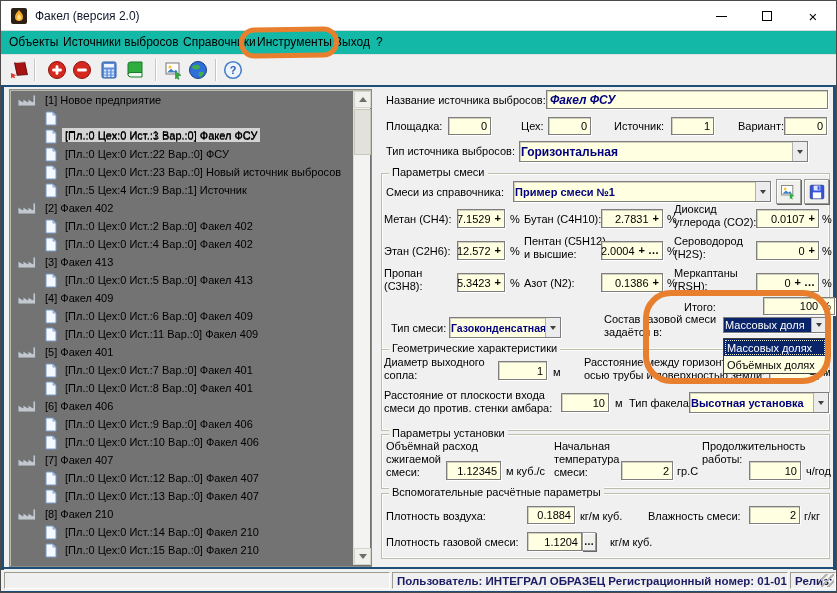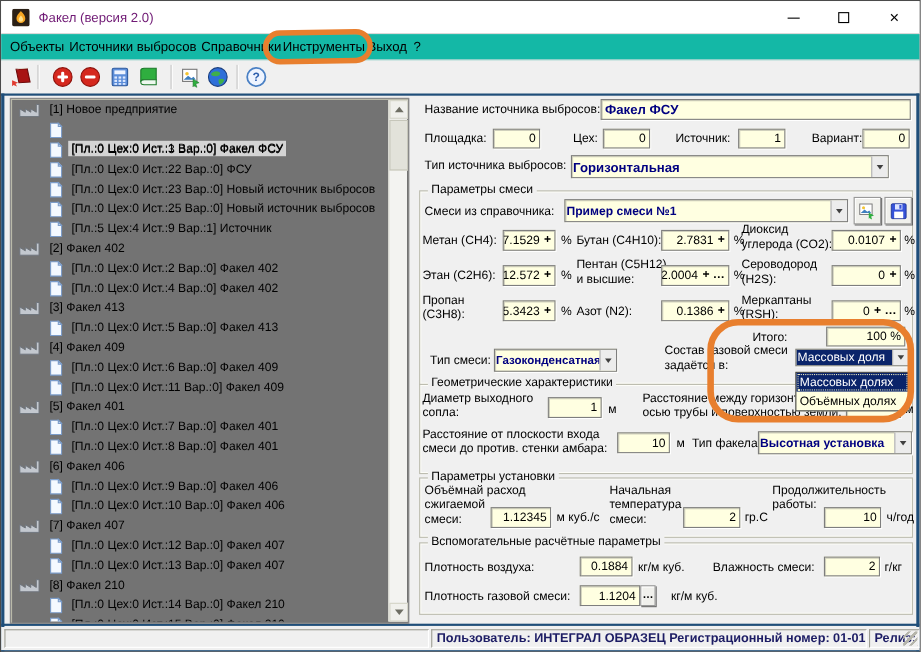--- a/index.html
+++ b/index.html
@@ -1,21 +1,21 @@
 <!DOCTYPE html>
 <html><head>
 <meta charset="utf-8">
 <style>
   html,body{margin:0;padding:0;background:#888;}
   *{box-sizing:border-box;font-family:"Liberation Sans","DejaVu Sans",sans-serif;}
   #win{position:relative;width:837px;height:593px;background:#f0f0f0;border:1px solid #4a4a4a;overflow:hidden;}
   
   #titlebar{position:absolute;left:0;top:0;width:100%;height:30px;background:#fff;border-bottom:1px solid #d9d9d9;}
   #app-icon{position:absolute;left:10px;top:7px;width:16px;height:16px;}
-  #title-text{position:absolute;left:34px;top:8px;font-size:12px;color:#701a75;}
+  #title-text{position:absolute;left:34px;top:8px;font-size:12px;color:#0f172a;}
   .winbtn{position:absolute;top:0;width:46px;height:30px;display:flex;align-items:center;justify-content:center;cursor:default;}
   #btn-min{right:92px}#btn-max{right:46px}#btn-close{right:0}
   .glyph-min{width:11px;border-top:1px solid #000;display:block;}
   .glyph-max{width:10px;height:10px;border:1px solid #000;display:block;}
   .glyph-close{font-size:15px;color:#000;line-height:1;}
   
   #menubar{position:absolute;left:0;top:30px;width:100%;height:24px;background:#14b8a6;border-bottom:1px solid #e0e0e0;}
   .menu-item{position:absolute;top:4px;font-size:12px;color:#000;cursor:default;}
   
   #toolbar{position:absolute;left:0;top:54px;width:100%;height:30px;background:#f0f0f0;}
@@ -39,21 +39,21 @@
   .tri-up{width:0;height:0;border-left:4px solid transparent;border-right:4px solid transparent;border-bottom:5px solid #6e6e64;}
   .tri-down{width:0;height:0;border-left:4px solid transparent;border-right:4px solid transparent;border-top:5px solid #6e6e64;}
   .sb-thumb{position:absolute;left:0;top:18px;width:17px;height:46px;background:#e2e2da;border:1px solid #c6c6ba;}
   
   #form{position:absolute;left:378px;top:85px;width:454px;height:481px;font-size:11px;}
   .lbl{position:absolute;font-size:11px;color:#000;line-height:13px;white-space:pre-line;}
   .fld{position:absolute;background:#ffffe1;border:1px solid #7e7e7e;box-shadow:inset 1px 1px 0 rgba(120,120,120,.35),1px 1px 0 #fff;display:flex;align-items:center;font-size:11px;color:#000;padding:0 3px;overflow:hidden;}
   .fld.num{justify-content:flex-end;}
   .fld .plus{font-weight:bold;margin-left:4px;line-height:1;}
   .fld .idots{font-weight:bold;margin-left:3px;line-height:1;}
-  .navy{color:#000080;font-weight:bold;font-size:12px;}
+  .navy{color:#000080;font-weight:bold;font-size:12px;font-style:italic;}
   .combo{position:absolute;background:#ffffe1;border:1px solid #7e7e7e;box-shadow:inset 1px 1px 0 rgba(120,120,120,.35),1px 1px 0 #fff;display:flex;align-items:stretch;overflow:hidden;}
   .combo .cval{flex:1;display:flex;align-items:center;padding:0 1px;color:#000080;font-weight:bold;font-size:11px;white-space:nowrap;overflow:hidden;}
   .combo .arrow{flex:0 0 15px;background:#ececec;border-left:1px solid #b0b0b0;display:flex;align-items:center;justify-content:center;}
   .arr-tri{width:0;height:0;border-left:3.5px solid transparent;border-right:3.5px solid transparent;border-top:4px solid #404040;}
   .grp{position:absolute;border:1px solid #bdbdb0;box-shadow:inset 0 0 0 1px #fdfdf8;}
   .grp-title{position:absolute;background:#f0f0f0;padding:0 3px;font-size:11px;color:#000;z-index:2;}
   .sqbtn{position:absolute;background:#f0f0ec;border:1px solid #999;box-shadow:1px 1px 0 #666,inset 1px 1px 0 #fff;display:flex;align-items:center;justify-content:center;cursor:default;}
   .dotsbtn{font-size:10px;font-weight:bold;color:#000;}
   
   #comp-combo .cval{background:#0a246a;color:#fff;font-weight:normal;font-size:11px;}
@@ -227,29 +227,20 @@
           </span>
       <span class="tlabel">[Пл.:0 Цех:0 Ист.:23 Вар.:0] Новый источник выбросов</span>
     </div>
         <div class="trow child">
       <span class="ticon">
             <svg width="12" height="15" viewBox="0 0 12 15">
               <path d="M1 1 L8 1 L11 4 L11 14 L1 14 Z" fill="#f4f9ff" stroke="#7b9cc9"></path>
               <path d="M8 1 L8 4 L11 4 Z" fill="#cfe0f5" stroke="#7b9cc9"></path>
             </svg>
           </span>
-      <span class="tlabel">[Пл.:0 Цех:0 Ист.:25 Вар.:0] Новый источник выбросов</span>
-    </div>
-        <div class="trow child">
-      <span class="ticon">
-            <svg width="12" height="15" viewBox="0 0 12 15">
-              <path d="M1 1 L8 1 L11 4 L11 14 L1 14 Z" fill="#f4f9ff" stroke="#7b9cc9"></path>
-              <path d="M8 1 L8 4 L11 4 Z" fill="#cfe0f5" stroke="#7b9cc9"></path>
-            </svg>
-          </span>
       <span class="tlabel">[Пл.:5 Цех:4 Ист.:9 Вар.:1] Источник</span>
     </div>
         <div class="trow group">
       <span class="ticon">
             <svg width="20" height="13" viewBox="0 0 20 13">
               <path d="M1 12 L1 5 L6 8 L6 5 L11 8 L11 5 L16 8 L16 1 L18.5 1 L18.5 12 Z" fill="#c3c8cf" stroke="#6e747c" stroke-width="0.9"></path>
             </svg>
           </span>
       <span class="tlabel">[2] Факел 402</span>
     </div>
@@ -553,21 +544,21 @@
     <span class="lbl" style="left:295px;top:181px">Меркаптаны
 (RSH):</span>
     <div class="fld num" style="left:377px;top:187px;width:63px;height:19px">
         <span>0</span>
         <span class="plus">+</span>
         <span class="idots">…</span>
       </div>
     <span class="lbl" style="left:443px;top:191px">%</span>
 
     <span class="lbl" style="left:305px;top:215px">Итого:</span>
-    <div class="fld num" style="left:372px;top:211px;width:72px;height:18px">
+    <div class="fld num" style="left:384px;top:211px;width:72px;height:18px">
         <span>100 %</span>
       </div>
 
     <span class="lbl" style="left:12px;top:236px">Тип смеси:</span>
     <div class="combo" style="left:70px;top:231px;width:112px;height:21px">
       <span class="cval" style="font-size:10.5px">Газоконденсатная</span>
       <span class="arrow">
           <span class="arr-tri"></span>
         </span>
     </div>

